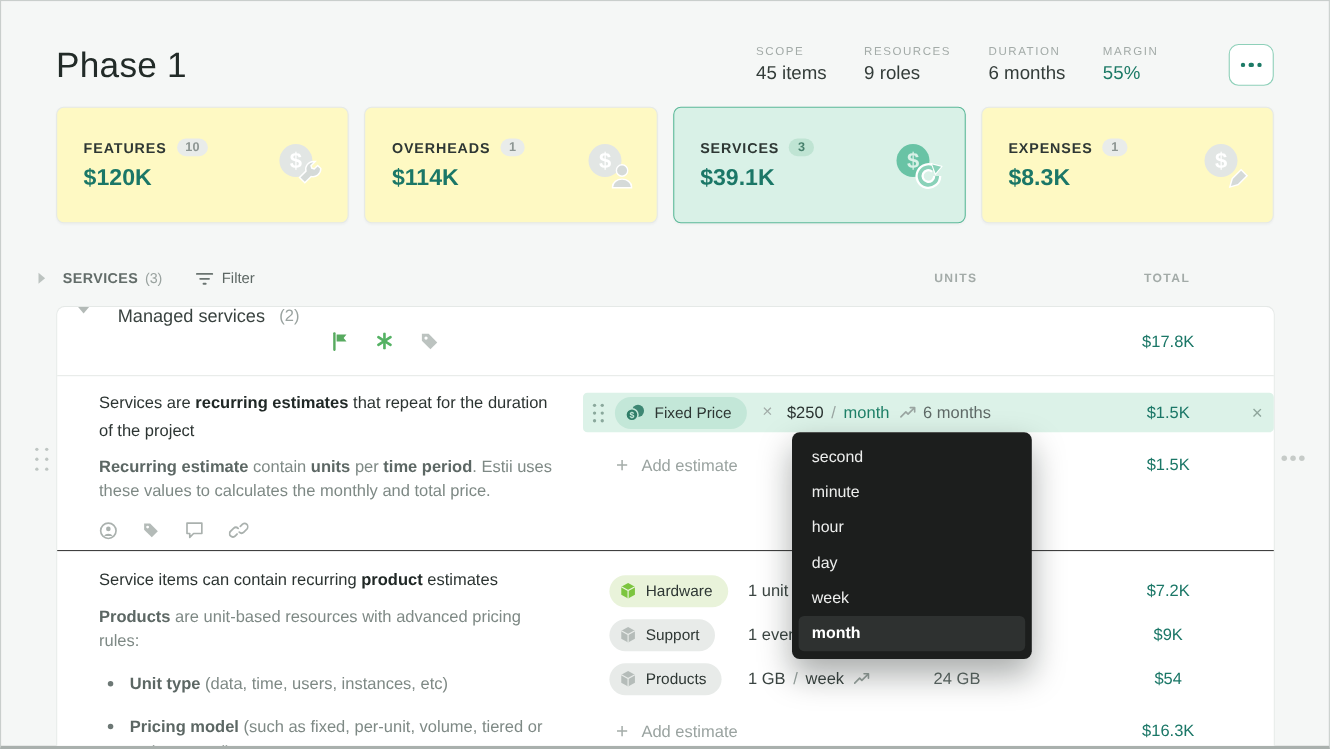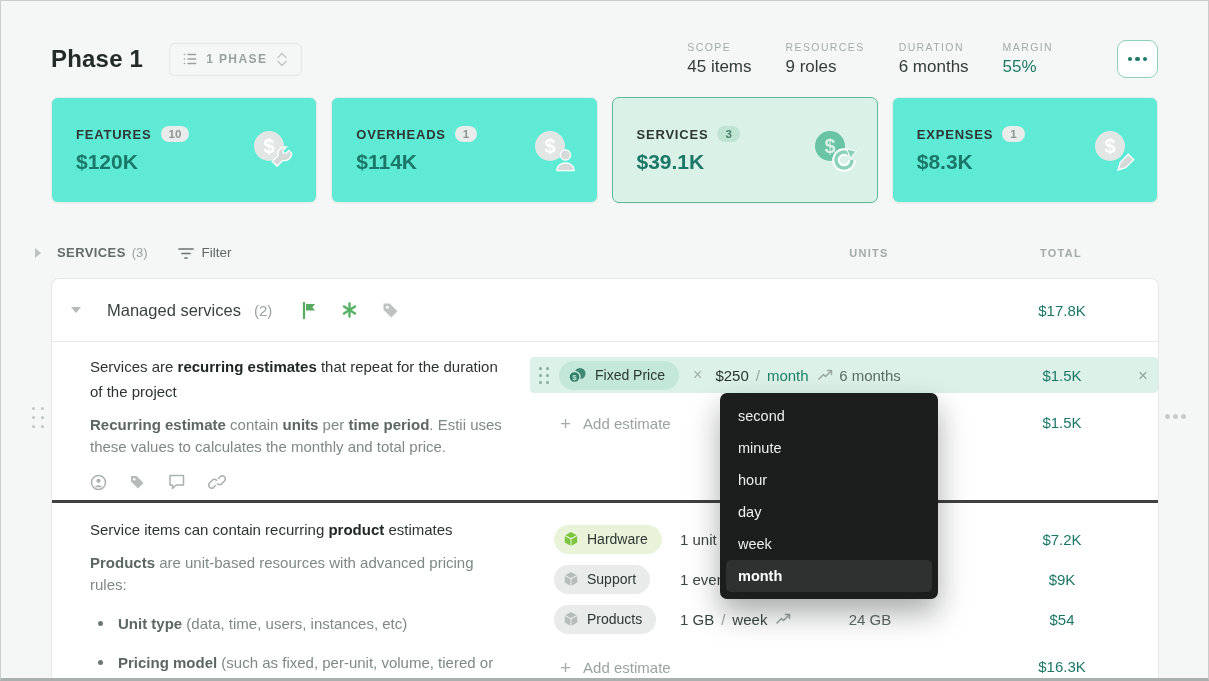--- a/index.html
+++ b/index.html
@@ -3,35 +3,35 @@
 <meta charset="utf-8">
 <style>
   html,body{margin:0;padding:0;background:#fff;}
   .app{
     position:relative;width:1209px;height:681px;box-sizing:border-box;
     background:#f5f7f6;border:1px solid #c9cecc;border-bottom:3px solid #a9b0ad;
     font-family:"Liberation Sans",sans-serif;color:#2c3533;overflow:hidden;
   }
   
   .topbar{position:absolute;left:50px;right:50px;top:34px;height:48px;display:flex;align-items:center;}
-  .page-title{font-size:24px;font-weight:bold;color:#222b28;margin:0;letter-spacing:.2px;text-align:center;}
+  .page-title{font-size:32px;font-weight:normal;color:#222b28;margin:0;letter-spacing:.2px;text-align:center;}
   .phase-btn{margin-left:26px;display:flex;align-items:center;gap:9px;padding:8px 13px;
     border:1px solid #e2e6e4;border-radius:6px;background:transparent;color:#99a19e;
     font-size:12px;font-weight:bold;letter-spacing:1.4px;cursor:pointer;font-family:inherit;}
   .stats{margin-left:auto;display:flex;gap:34px;align-items:flex-start;}
   .stat{display:flex;flex-direction:column;}
   .stat .s-label{font-size:10.5px;font-weight:normal;letter-spacing:1.4px;color:#a3aba8;}
   .stat .s-value{font-size:17px;color:#333c39;margin-top:4px;}
   .stat.highlight .s-value{color:#1c7a66;}
   .more-btn{margin-left:64px;width:41px;height:38px;border:1px solid #8ed0b9;border-radius:9px;
     background:#fff;display:flex;align-items:center;justify-content:center;gap:3px;cursor:pointer;}
   .more-btn i{width:4.5px;height:4.5px;border-radius:50%;background:#1c7a66;}
   
   .cards{position:absolute;left:50px;right:50px;top:96px;height:106px;display:flex;gap:14px;}
-  .card{flex:1;background:#5eead4;border:1px solid #e5e9e7;border-radius:7px;box-sizing:border-box;
+  .card{flex:1;background:#fef9c3;border:1px solid #e5e9e7;border-radius:7px;box-sizing:border-box;
     padding:0 20px 0 24px;display:flex;justify-content:space-between;align-items:center;cursor:pointer;
     box-shadow:0 1px 2px rgba(0,0,0,.03);}
   .card.selected{background:#d9f1e7;border-color:#5cb999;}
   .card-info{display:flex;flex-direction:column;}
   .card-label-row{display:flex;align-items:center;gap:9px;}
   .card-label{font-size:13px;font-weight:bold;letter-spacing:.8px;color:#2e3734;}
   .badge{background:#e9ecea;color:#8d9693;font-size:11.5px;font-weight:bold;padding:2px 8px;border-radius:10px;}
   .card.selected .badge{background:#bfe4d3;color:#47806c;}
   .card-value{font-size:21px;font-weight:bold;color:#1b7767;margin-top:8px;}
   .card-icon{width:48px;height:46px;flex:0 0 auto;}
@@ -42,30 +42,30 @@
   .sec-label{margin-left:16px;font-size:13px;font-weight:bold;letter-spacing:.4px;color:#626c69;}
   .sec-count{margin-left:6px;font-size:13px;color:#9aa3a0;}
   .filter{margin-left:30px;display:flex;align-items:center;gap:8px;cursor:pointer;}
   .filter-label{font-size:13.5px;color:#5d6764;}
   .col-head{position:absolute;top:2px;width:120px;text-align:center;font-size:11px;font-weight:bold;letter-spacing:1.3px;color:#a3aba8;}
   .col-units{left:758px;}
   .col-total{left:950px;}
   
   .panel{position:absolute;left:50px;top:277px;width:1108px;height:404px;background:#fff;
     border:1px solid #e5e9e7;border-bottom:none;border-radius:8px 8px 0 0;box-sizing:border-box;}
-  .group-head{height:62px;border-bottom:1px solid #e7eae8;display:flex;align-items:center;padding-left:19px;position:relative;}
+  .group-head{height:62px;border-bottom:1px solid #e7eae8;display:flex;padding-left:19px;position:relative;}
   .caret-down{width:0;height:0;border-top:6px solid #b3bab7;border-left:5px solid transparent;border-right:5px solid transparent;cursor:pointer;}
   .group-name{margin-left:26px;font-size:16.5px;color:#39423f;}
   .group-count{margin-left:13px;font-size:15px;color:#9aa3a0;}
   .group-icons{margin-left:30px;display:flex;align-items:center;gap:25px;}
   .money{font-size:15px;color:#1b7767;}
   .col-val{position:absolute;width:120px;text-align:center;}
   .g-total{left:950px;top:23px;}
   
-  .srow{position:relative;border-bottom:3px solid #404040;}
+  .srow{position:relative;border-bottom:1px solid #404040;}
   .srow1{height:158px;}
   .srow2{height:225px;border-bottom:none;}
   .desc{position:absolute;left:38px;top:12px;width:424px;cursor:text;}
   .desc-title{font-size:15px;line-height:25px;color:#2c3432;}
   .desc-title b{color:#202826;}
   .desc-body{margin-top:10px;font-size:15px;line-height:22px;color:#7e8985;}
   .desc-body b{color:#5c6764;}
   .desc-bullets{margin:14px 0 0 2px;padding:0;list-style:none;font-size:15px;line-height:23px;color:#7e8985;}
   .desc-bullets li{position:relative;padding-left:26px;margin-bottom:7px;margin-top:16px;}
   .desc-bullets li::before{content:"";position:absolute;left:6px;top:9px;width:5px;height:5px;border-radius:50%;background:#6d7875;}
@@ -109,39 +109,20 @@
   .dd-item{height:32px;line-height:32px;padding-left:18px;font-size:14.5px;color:#edeeed;cursor:pointer;}
   .dd-item.selected{background:#2e3130;border-radius:5px;margin:0 6px;padding-left:12px;font-weight:bold;color:#fff;}
 </style>
 </head>
 <body>
 
 <div class="app">
 
   <div class="topbar">
     <h1 class="page-title">Phase 1</h1>
-    <button class="phase-btn">
-      <svg width="14" height="14" viewBox="0 0 14 14">
-        <g stroke="#9aa19e" stroke-width="1.6" stroke-linecap="round">
-          <line x1="1.5" y1="2.5" x2="1.5" y2="2.5"></line>
-            <line x1="5" y1="2.5" x2="12.5" y2="2.5"></line>
-          <line x1="1.5" y1="7" x2="1.5" y2="7"></line>
-            <line x1="5" y1="7" x2="12.5" y2="7"></line>
-          <line x1="1.5" y1="11.5" x2="1.5" y2="11.5"></line>
-            <line x1="5" y1="11.5" x2="12.5" y2="11.5"></line>
-        </g>
-      </svg>
-      <span>1 PHASE</span>
-      <svg width="12" height="15" viewBox="0 0 12 15">
-        <g fill="none" stroke="#c2c8c5" stroke-width="1.6" stroke-linecap="round" stroke-linejoin="round">
-          <polyline points="2,5.5 6,1.5 10,5.5"></polyline>
-            <polyline points="2,9.5 6,13.5 10,9.5"></polyline>
-        </g>
-      </svg>
-    </button>
 
     <div class="stats">
       <div class="stat">
         <span class="s-label">SCOPE</span>
         <span class="s-value">45 items</span>
       </div>
       <div class="stat">
         <span class="s-label">RESOURCES</span>
         <span class="s-value">9 roles</span>
       </div>

